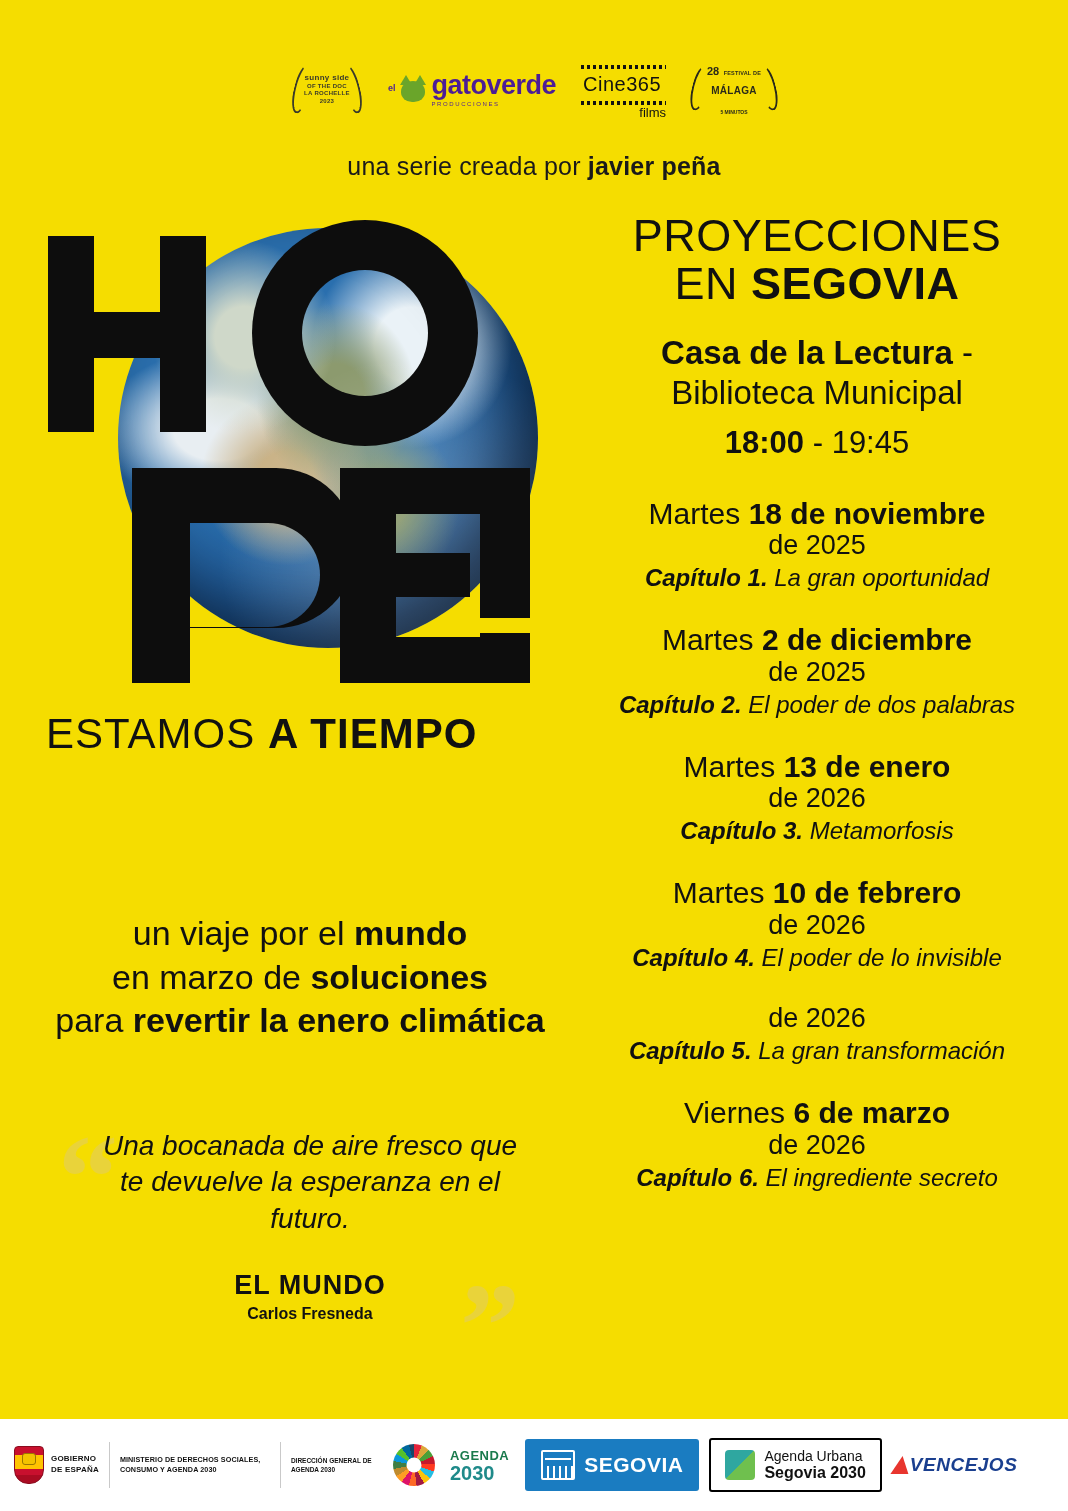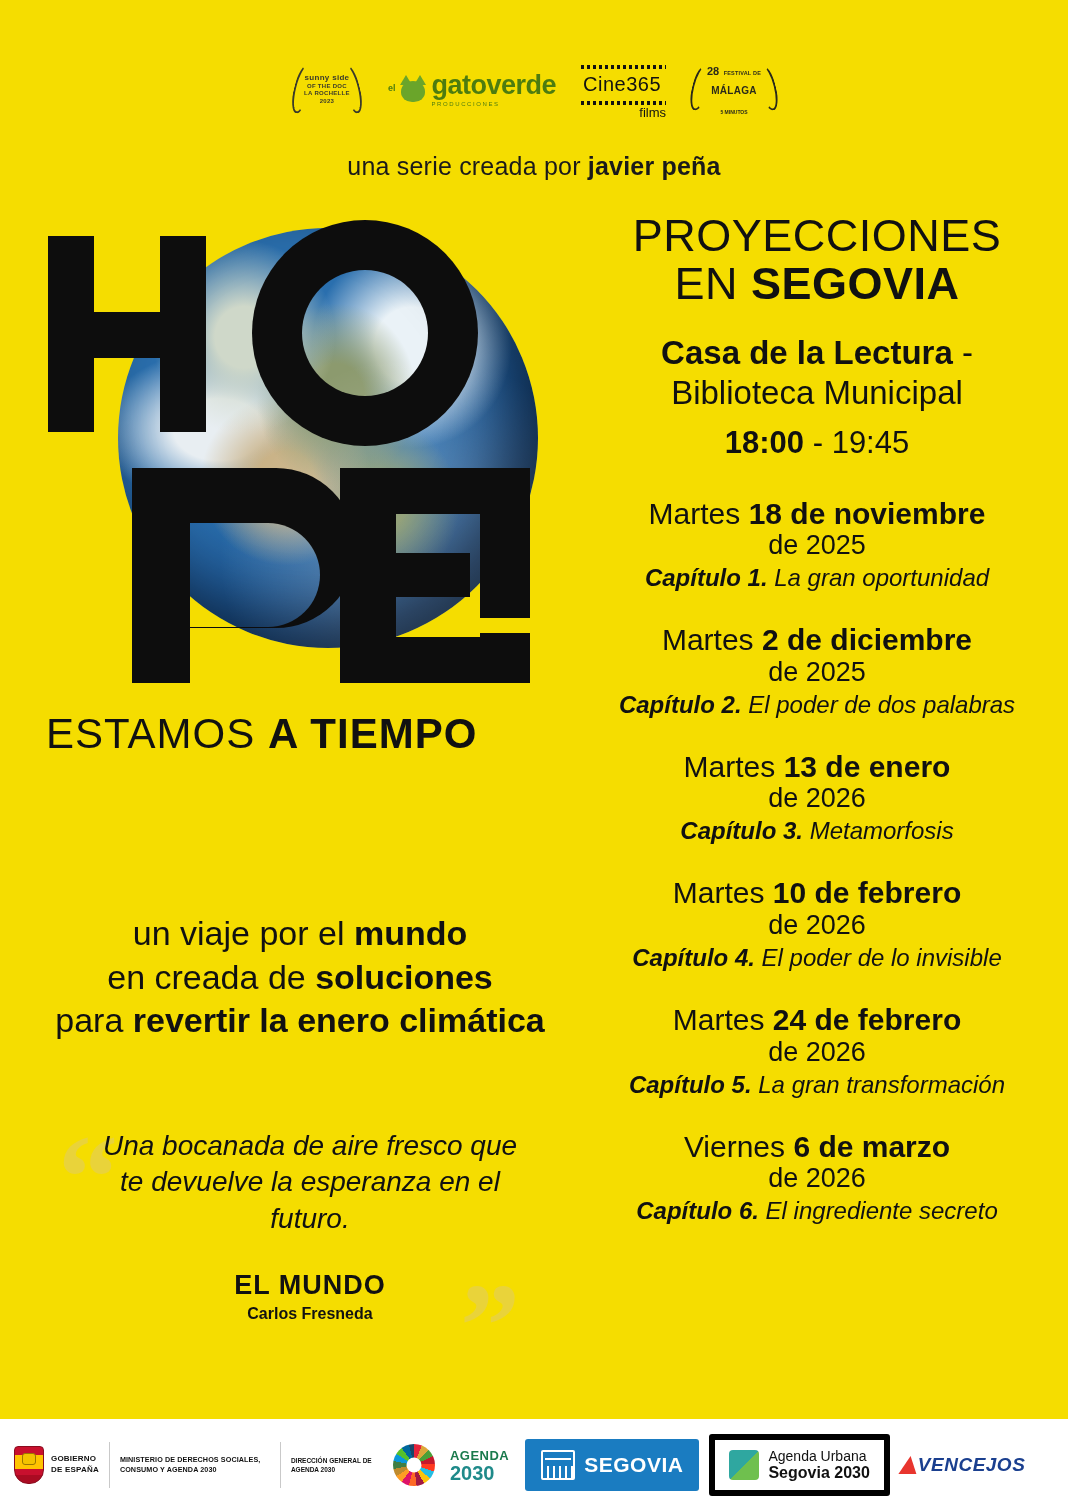--- a/index.html
+++ b/index.html
@@ -56,21 +56,21 @@
     font-weight: 700;
     letter-spacing: .3px;
     max-width: 48px;
   }
   .laurel .ltxt .big { font-size: 8px; display: block; }
 
   .gatoverde {
     display: flex;
     align-items: center;
     gap: 3px;
-    color: #4d7c0f;
+    color: #4c1d95;
   }
   .gatoverde .catshape {
     position: relative;
     width: 30px; height: 28px;
   }
   .gatoverde .catbody {
     position: absolute; left: 3px; top: 6px;
     width: 24px; height: 21px;
     background: #6aa52a;
     border-radius: 50% 50% 46% 46%;
@@ -338,21 +338,21 @@
     background:
       repeating-linear-gradient(to right, transparent 0 4px, #fff 4px 6px) bottom/100% 12px no-repeat;
     position: relative;
   }
   .f-seg .aqueduct:before{
     content:""; position:absolute; left:2px; right:2px; top:6px; height:2px; background:#fff;
   }
   .f-seg .seg-name { font-size: 21px; font-weight: 700; letter-spacing: .5px;}
   .f-urb {
     display:flex; align-items:center; gap: 9px;
-    background: #fff; border: 6px solid #000000; padding: 8px 14px; border-radius: 3px;
+    background: #fff; border: 2px solid #000000; padding: 8px 14px; border-radius: 3px;
   }
   .f-urb .urb-mark {
     width: 30px; height: 30px; border-radius: 4px;
     background: linear-gradient(135deg,#2fa7a0 0 50%, #6fc04e 50% 100%);
   }
   .f-urb .u1 { font-size: 14px; color:#111; line-height: 1.15; }
   .f-urb .u2 { font-size: 16px; font-weight: 800; color:#111; line-height: 1.15;}
   .f-ven { display:flex; align-items:center; }
   .f-ven .v-bolt {
     width: 0; height: 0; border-left: 9px solid transparent; border-right: 9px solid transparent;
@@ -453,21 +453,21 @@
     <div class="tagline">
       <span>ESTAMOS </span><b>A TIEMPO</b>
     </div>
   </div>
 
   <div class="claim">
     <div>
       <span>un viaje por el </span><b>mundo</b>
     </div>
     <div>
-      <span>en creada de </span><b>soluciones</b>
+      <span>en marzo de </span><b>soluciones</b>
     </div>
     <div>
       <span>para </span><b>revertir la enero climática</b>
     </div>
   </div>
 
   <div class="quote-block">
     <span class="qmark open">“</span>
     <span class="qmark close">”</span>
     <div class="quote-text">Una bocanada de aire fresco que te devuelve la esperanza en el futuro.</div>
@@ -532,23 +532,20 @@
         <div class="s-date">
           <span>Martes </span><b>10 de febrero</b>
         </div>
         <div class="s-year">de 2026</div>
         <div class="s-chapter">
           <b>Capítulo 4.</b><span> El poder de lo invisible</span>
         </div>
       </div>
 
       <div class="session">
-        <div class="s-date">
-          <span>Martes </span><b>24 de febrero</b>
-        </div>
         <div class="s-year">de 2026</div>
         <div class="s-chapter">
           <b>Capítulo 5.</b><span> La gran transformación</span>
         </div>
       </div>
 
       <div class="session">
         <div class="s-date">
           <span>Viernes </span><b>6 de marzo</b>
         </div>

